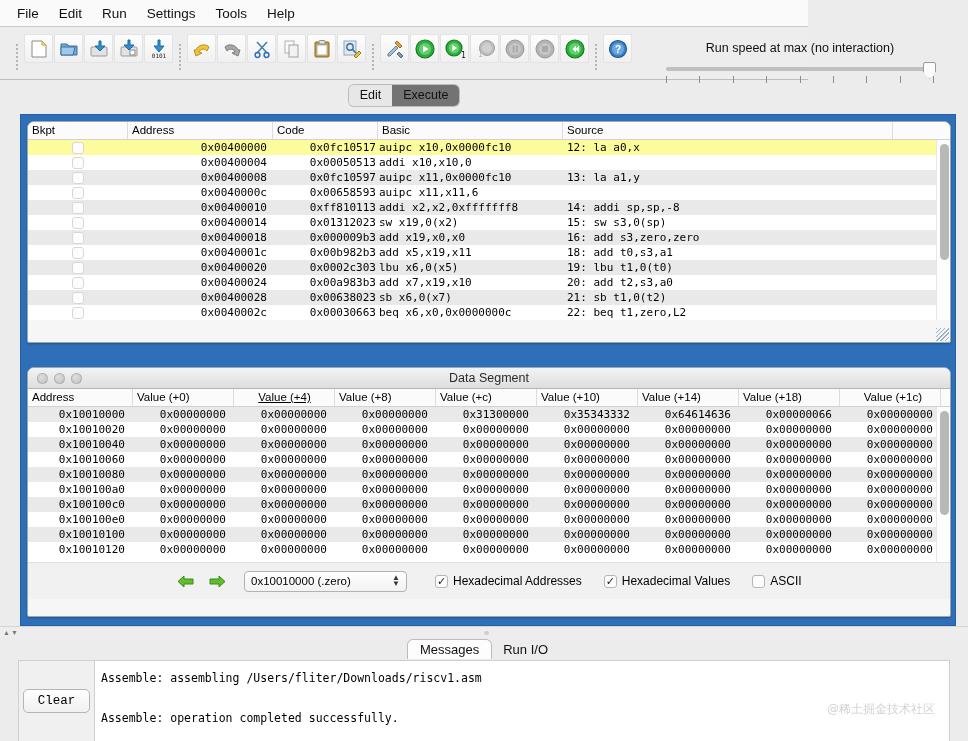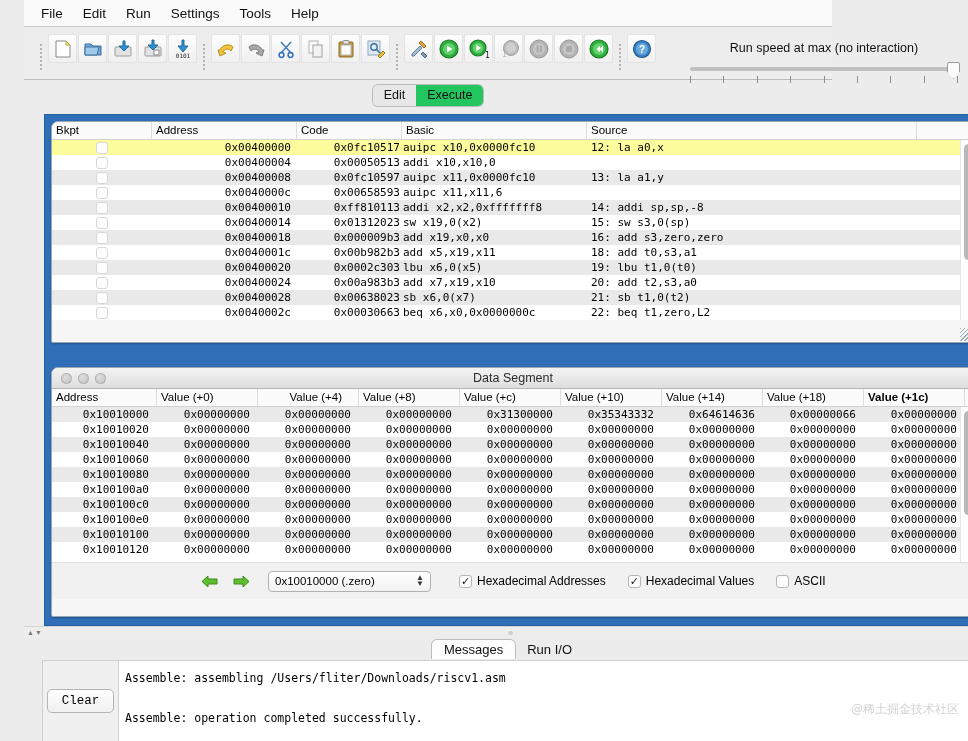--- a/index.html
+++ b/index.html
@@ -5,21 +5,21 @@
   * { box-sizing: border-box; }
   html, body {
     margin: 0; padding: 0;
     width: 968px; height: 741px;
     overflow: hidden;
     background: #ececec;
     font-family: "Liberation Sans", sans-serif;
     font-size: 12px;
     color: #000;
   }
-  #app { position: relative; width: 808px; height: 741px; background: #ececec; margin-left: 24px; }
+  #app { position: relative; width: 808px; height: 741px; background: #ececec; }
 
   
   .menubar {
     height: 27px;
     background: #fafafa;
     border-bottom: 1px solid #c8c8c8;
     display: flex;
     align-items: center;
     padding-left: 8px;
     gap: 2px;
@@ -110,21 +110,21 @@
     height: 21px;
   }
   .tab {
     padding: 2px 11px 3px 11px;
     font-size: 12.5px;
     line-height: 16px;
     background: #e7e7e7;
     cursor: default;
     color: #111;
   }
-  .tab.active { background: #22c55e; }
+  .tab.active { background: #737373; }
 
   
   .desktop {
     position: absolute;
     left: 20px; top: 114px;
     width: 936px; height: 512px;
     background: #2f6fb8;
     border: 1px solid #2560a3;
   }
 
@@ -642,27 +642,27 @@
         <div class="lights">
           <span class="light gray"></span>
           <span class="light gray"></span>
           <span class="light gray"></span>
         </div>
         <div class="ttl">Data Segment</div>
       </div>
       <div class="tbl-head" id="ds-head">
           <div class="d-addr" style="text-align: left; padding-right: 0px;">Address</div>
           <div class="d-val" style="text-align: left; padding-right: 0px;">Value (+0)</div>
-          <div class="d-val" style="text-align: right; padding-right: 16px;">Value (+4)</div>
+          <div class="d-val" style="text-align: center; padding-right: 3px; text-decoration: underline;">Value (+4)</div>
           <div class="d-val" style="text-align: left; padding-right: 0px;">Value (+8)</div>
           <div class="d-val" style="text-align: left; padding-right: 0px;">Value (+c)</div>
           <div class="d-val" style="text-align: left; padding-right: 0px;">Value (+10)</div>
           <div class="d-val" style="text-align: left; padding-right: 0px;">Value (+14)</div>
           <div class="d-val" style="text-align: left; padding-right: 0px;">Value (+18)</div>
-          <div class="d-val" style="text-align: left; padding-right: 0px; font-weight: bold;">Value (+1c)</div>
+          <div class="d-val" style="text-align: right; padding-right: 18px;">Value (+1c)</div>
         </div>
       <div class="tbl-body" id="ds-body" style="height:155px;">
         <div class="row odd">
             <div class="d-addr">0x10010000</div>
             <div class="d-val">0x00000000</div>
             <div class="d-val">0x00000000</div>
             <div class="d-val">0x00000000</div>
             <div class="d-val">0x31300000</div>
             <div class="d-val">0x35343332</div>
             <div class="d-val">0x64614636</div>

